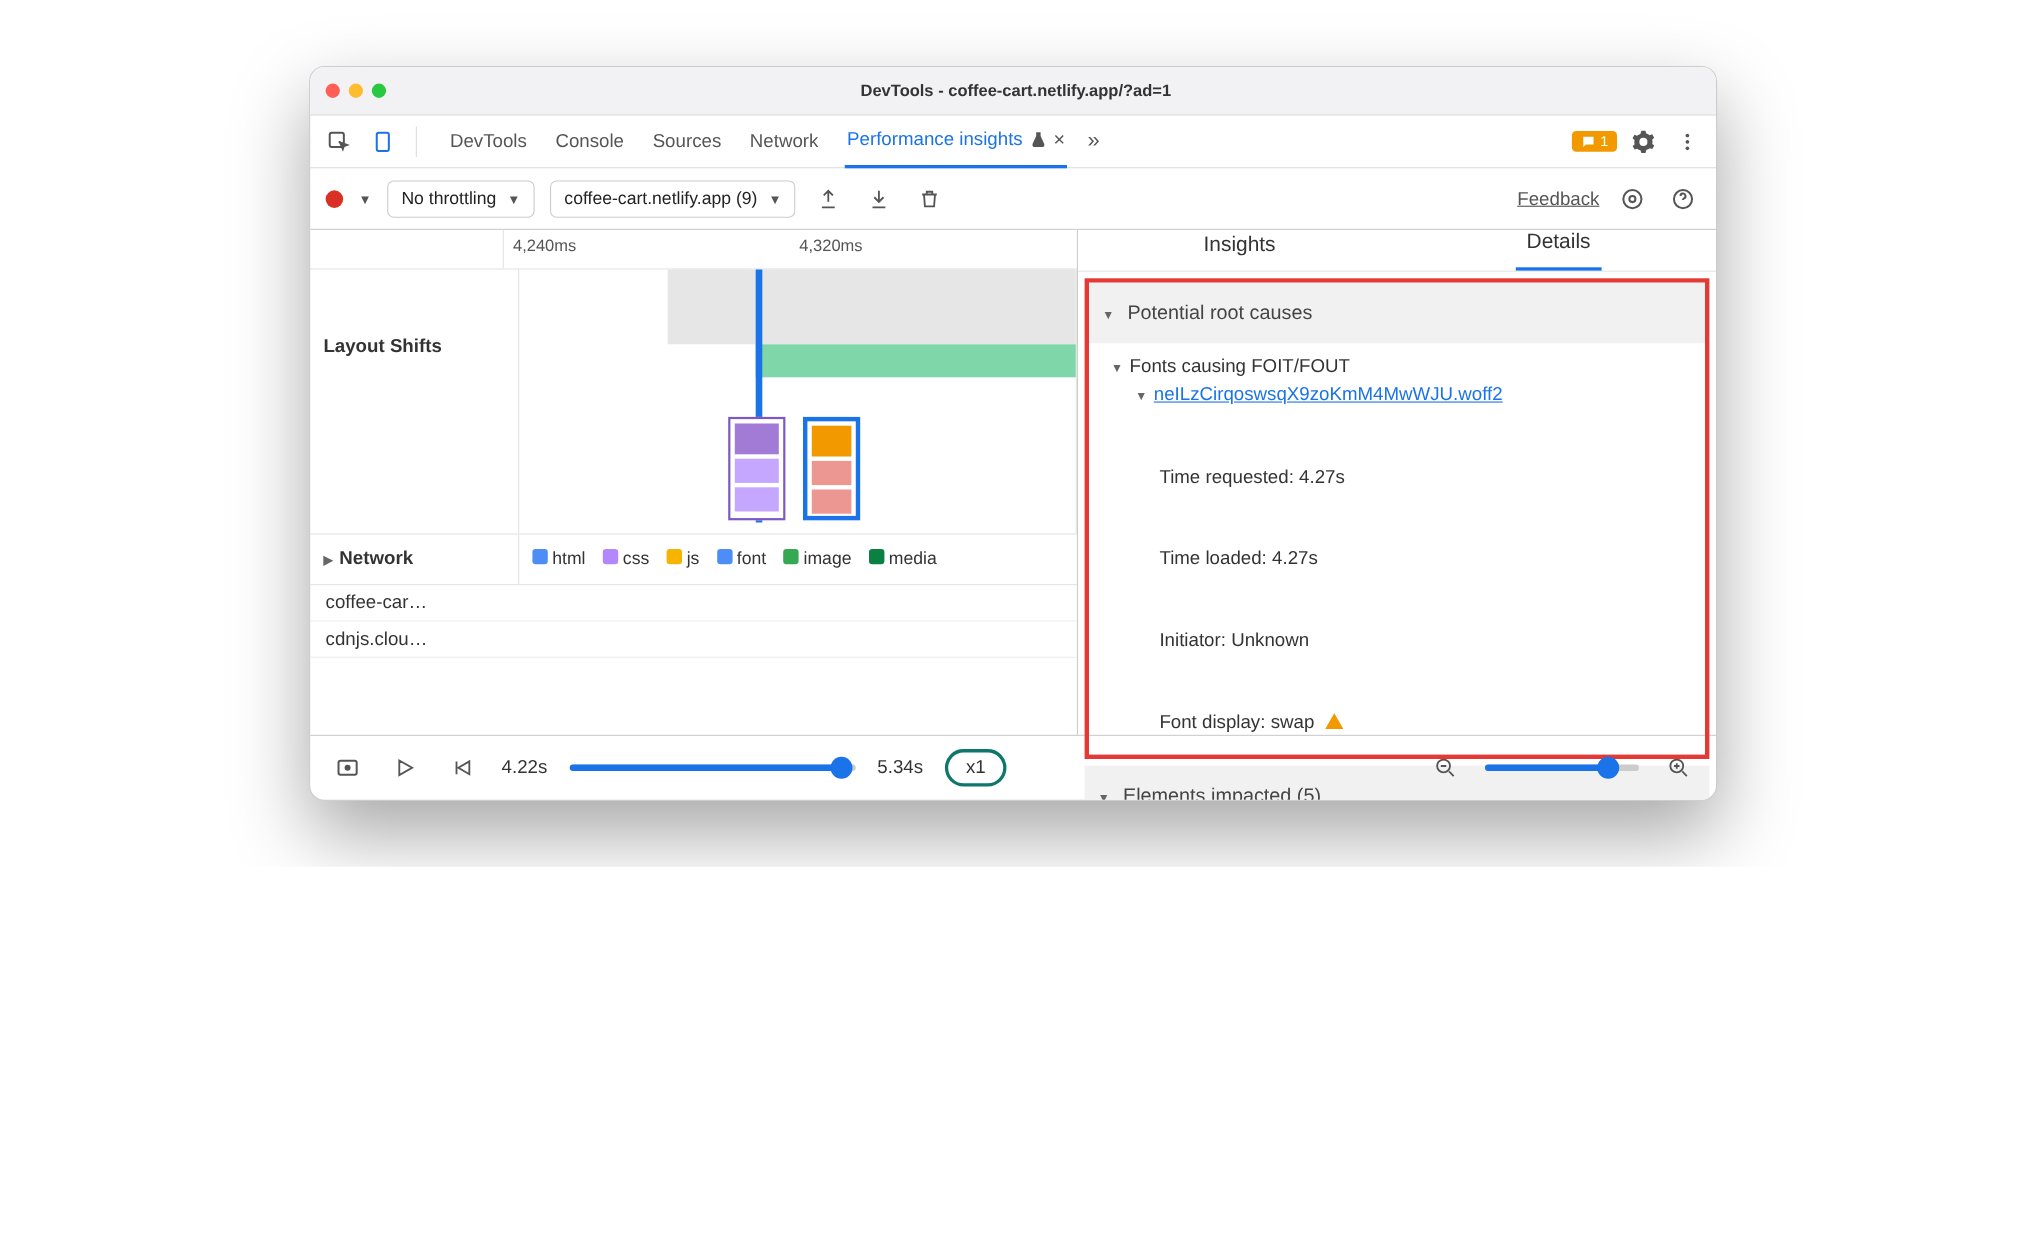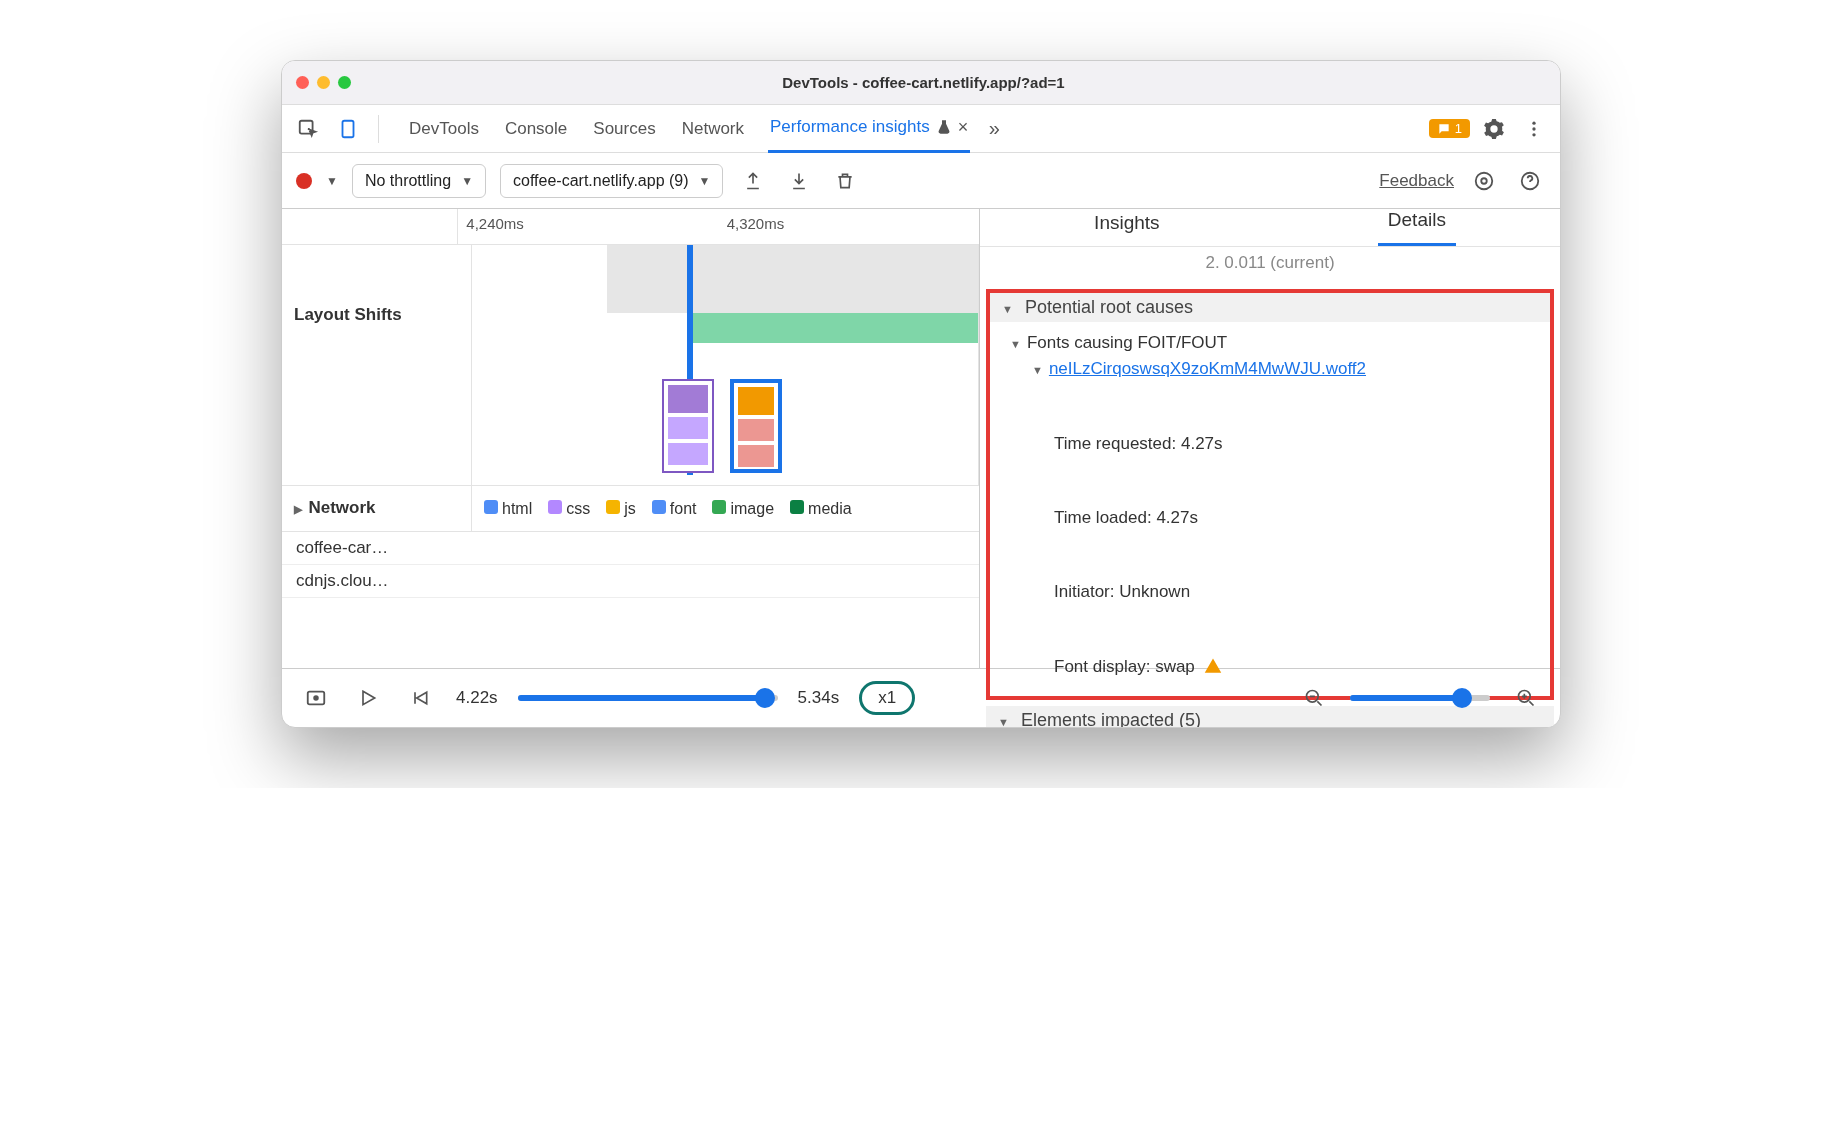--- a/index.html
+++ b/index.html
@@ -44,21 +44,21 @@
   .legend{flex:1;display:flex;align-items:center;gap:16px;padding-left:12px;font-size:16px;color:#333;}
   .sw{width:14px;height:14px;border-radius:3px;display:inline-block;margin-right:4px;}
   .filelist{font-size:17px;color:#333;}
   .filelist div{padding:6px 0 6px 14px;border-bottom:1px solid #eee;}
   .right { width:580px; display:flex; flex-direction:column;}
   .right-tabs{height:54px;display:flex;align-items:flex-end;justify-content:space-around;border-bottom:1px solid #e3e3e3;}
   .rtab{font-size:19px;color:#333;padding:0 10px 12px;cursor:pointer;}
   .rtab.active{border-bottom:3px solid #1a73e8;font-weight:500;}
   .peek{color:#888;font-size:17px;text-align:center;padding:6px 0 10px;}
   .highlight-box{margin:6px 6px;border:4px solid #e53935;padding-bottom:8px;}
-  .sec-head{background:#f1f1f1;padding:4px 12px;font-size:18px;color:#444;display:flex;align-items:flex-end;gap:6px;}
+  .sec-head{background:#f1f1f1;padding:17px 12px;font-size:18px;color:#444;display:flex;align-items:flex-end;gap:6px;}
   .sec-body{padding:8px 20px;font-size:17px;color:#333;line-height:1.55;}
   .font-link{color:#1a73e8;text-decoration:underline;cursor:pointer;}
   .warn-icon{color:#f29900;margin-left:4px;}
   .indent1{padding-left:22px;} .indent2{padding-left:44px;margin-top:48px;}
   .redtext{color:#d93025;}
   .footer{height:58px;display:flex;align-items:center;padding:0 18px;gap:20px;font-size:17px;color:#333;}
   .slider{position:relative;flex:0 0 260px;height:6px;background:#ccc;border-radius:3px;}
   .slider .fill{position:absolute;left:0;height:6px;background:#1a73e8;border-radius:3px;}
   .slider .knob{position:absolute;top:-7px;width:20px;height:20px;background:#1a73e8;border-radius:50%;}
   .pill{border:3px solid #0f766e;border-radius:20px;padding:4px 16px;}
@@ -212,21 +212,20 @@
         <div>coffee-car…</div>
         <div>cdnjs.clou…</div>
       </div>
     </div>
 
     <div class="right">
       <div class="right-tabs">
         <div class="rtab">Insights</div>
         <div class="rtab active">Details</div>
       </div>
-      <div class="peek">2. 0.011 (current)</div>
 
       <div class="highlight-box">
         <div class="sec-head">
           <span class="caret-down"></span>
             <span>Potential root causes</span>
         </div>
         <div class="sec-body">
           <div><span class="caret-down"></span><span>Fonts causing FOIT/FOUT</span></div>
           <div class="indent1"><span class="caret-down"></span><span class="font-link">neILzCirqoswsqX9zoKmM4MwWJU.woff2</span></div>
           <div class="indent2"><span>Time requested:</span> <span>4.27s</span></div>

